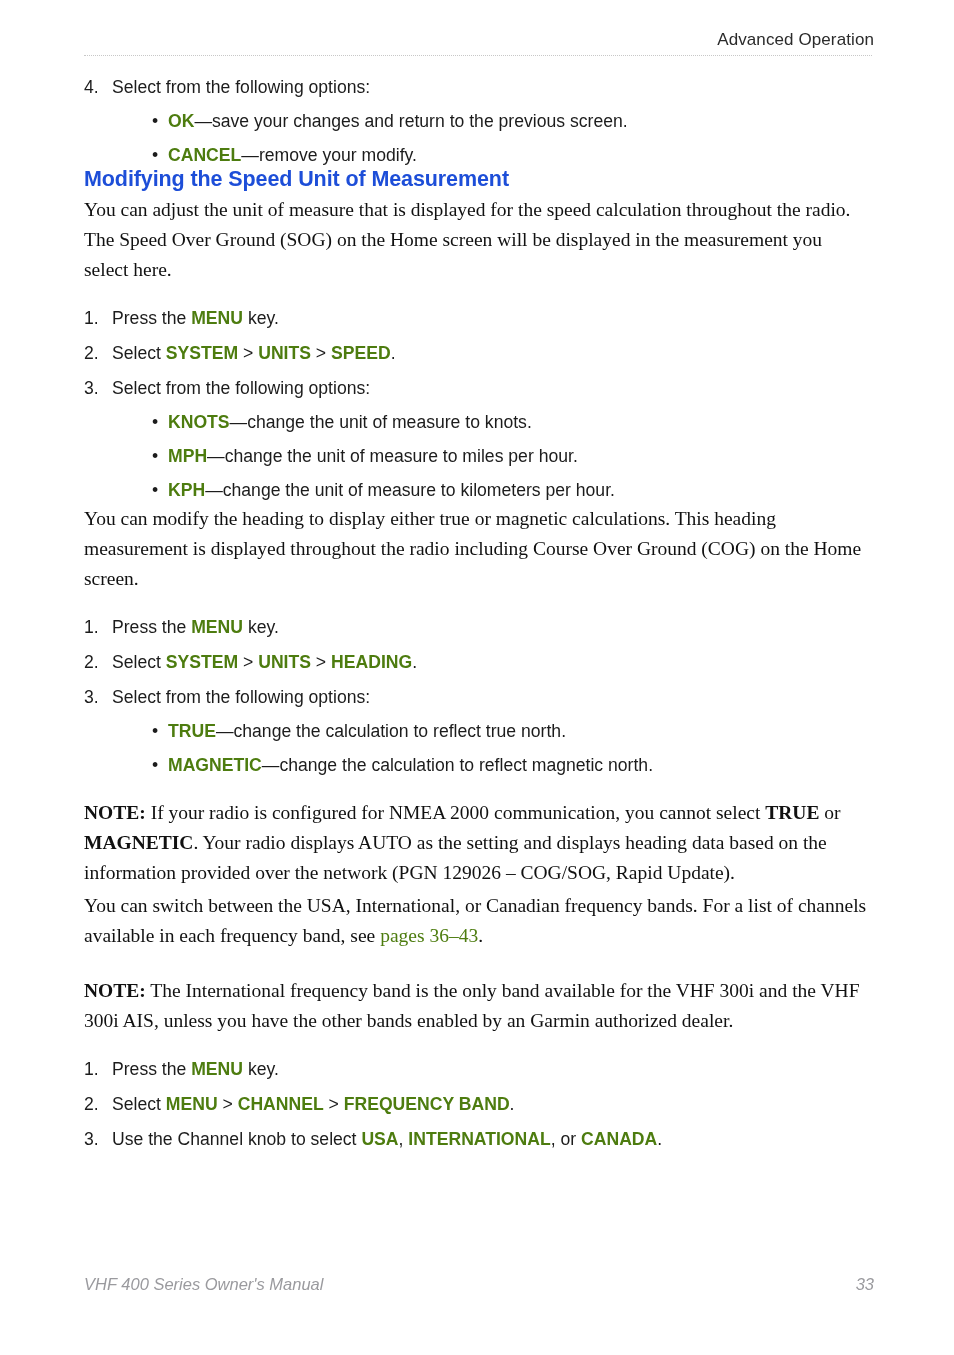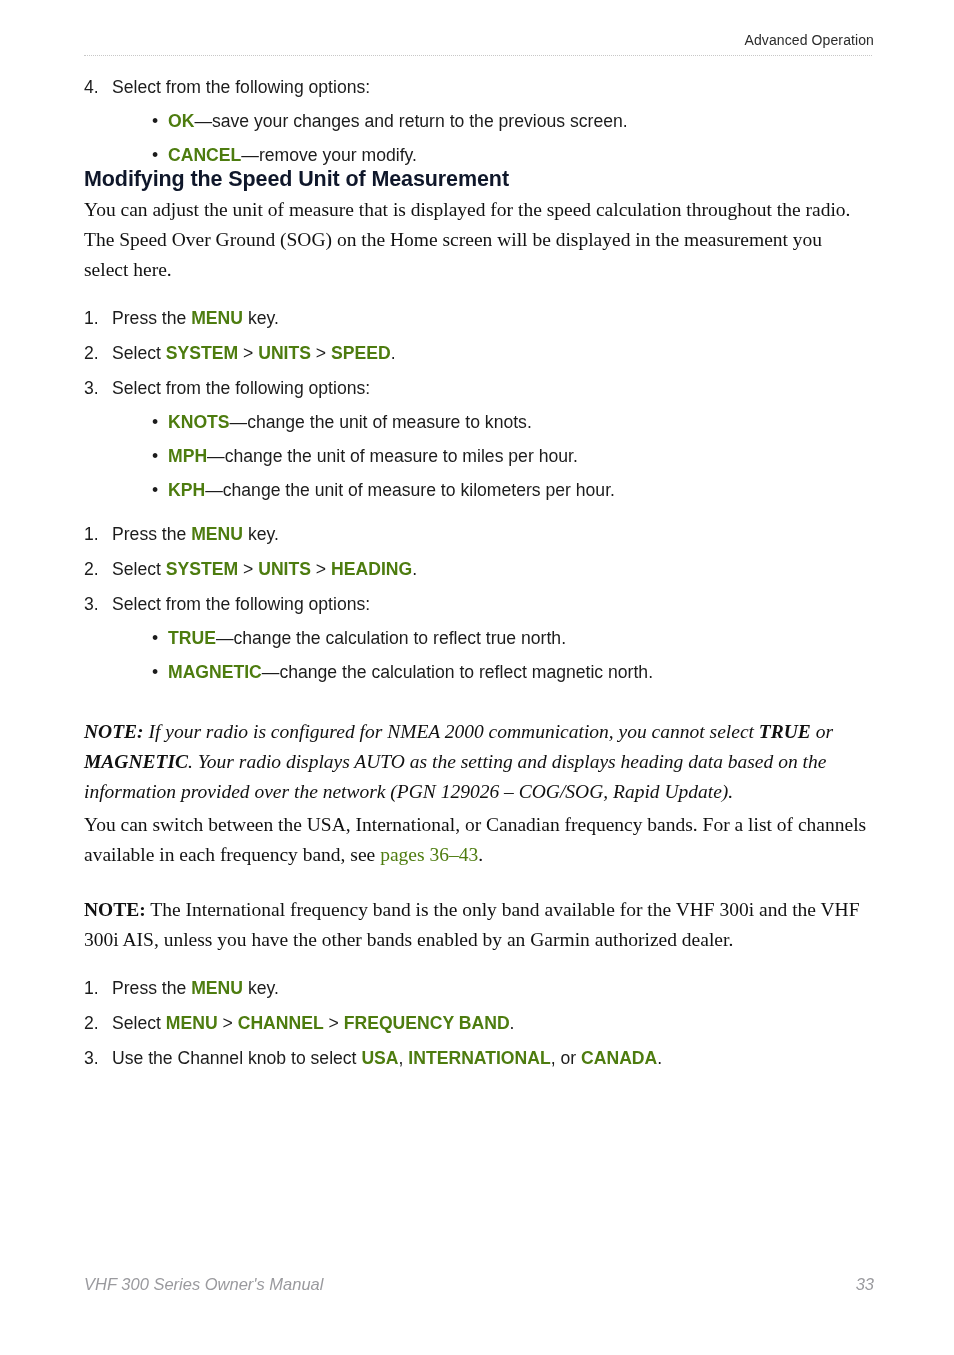--- a/index.html
+++ b/index.html
@@ -27,21 +27,21 @@
   
   .running-header {
     position: absolute;
     left: 84px;
     right: 80px;
     top: 30px;
     height: 28px;
   }
   .running-header .header-title {
     font-family: "Liberation Sans", sans-serif;
-    font-size: 14px;
+    font-size: 17px;
     color: #2b2b2b;
     text-align: right;
     letter-spacing: 0.1px;
     display: block;
     line-height: 20px;
   }
   .header-rule {
     position: absolute;
     left: 84px;
     right: 82px;
@@ -55,43 +55,42 @@
     position: absolute;
     left: 84px;
     top: 76px;
     width: 790px;
   }
 
   h2.section-heading {
     font-family: "Liberation Sans", sans-serif;
     font-weight: bold;
     font-size: 21.5px;
-    color: #0f172a;
+    color: #1d4ed8;
     margin: 0;
     padding: 0;
     line-height: 26px;
     letter-spacing: -0.1px;
   }
   .heading-speed  { margin-top: 26px; }
   .heading-head   { margin-top: 29px; }
   .heading-freq   { margin-top: 31px; }
 
   p.body-text {
     font-family: "Liberation Serif", serif;
     font-size: 19.5px;
     line-height: 30px;
     color: #111111;
     margin: 3px 0 0 0;
     padding: 0;
     width: 786px;
     text-align: left;
   }
   p.note {
-    margin-top: 34px;
-    font-style: italic;
+    margin-top: 22px;
   }
   p.note-2 {
     margin-top: 25px;
   }
 
   
   ol.steps {
     list-style: none;
     margin: 0;
     padding: 0;
@@ -249,20 +248,21 @@
             <span class="ui-term">MPH</span><span>—change the unit of measure to miles per hour.</span>
           </li>
           <li>
             <span class="bullet">•</span>
             <span class="ui-term">KPH</span><span>—change the unit of measure to kilometers per hour.</span>
           </li>
         </ul>
       </li>
     </ol>
 
+    <p class="body-text">You can modify the heading to display either true or magnetic calculations. This heading measurement is displayed throughout the radio including Course Over Ground (COG) on the Home screen.</p>
 
     <ol class="steps first-group">
       <li>
         <span class="num">1.</span>
         <span>Press the </span><span class="ui-term">MENU</span><span> key.</span>
       </li>
       <li>
         <span class="num">2.</span>
         <span>Select </span><span class="ui-term">SYSTEM</span><span class="sep"> &gt; </span><span class="ui-term">UNITS</span><span class="sep"> &gt; </span><span class="ui-term">HEADING</span><span>.</span>
       </li>
@@ -299,17 +299,17 @@
       </li>
       <li>
         <span class="num">3.</span>
         <span>Use the Channel knob to select </span><span class="ui-term">USA</span><span class="sep">, </span><span class="ui-term">INTERNATIONAL</span><span class="sep">, or </span><span class="ui-term">CANADA</span><span>.</span>
       </li>
     </ol>
 
   </div>
 
   <div class="footer">
-    <span class="footer-left">VHF 300 Series Owner's Manual</span>
+    <span class="footer-left">VHF 400 Series Owner's Manual</span>
     <span class="footer-right">33</span>
   </div>
 
 </div>
 
 </body></html>

